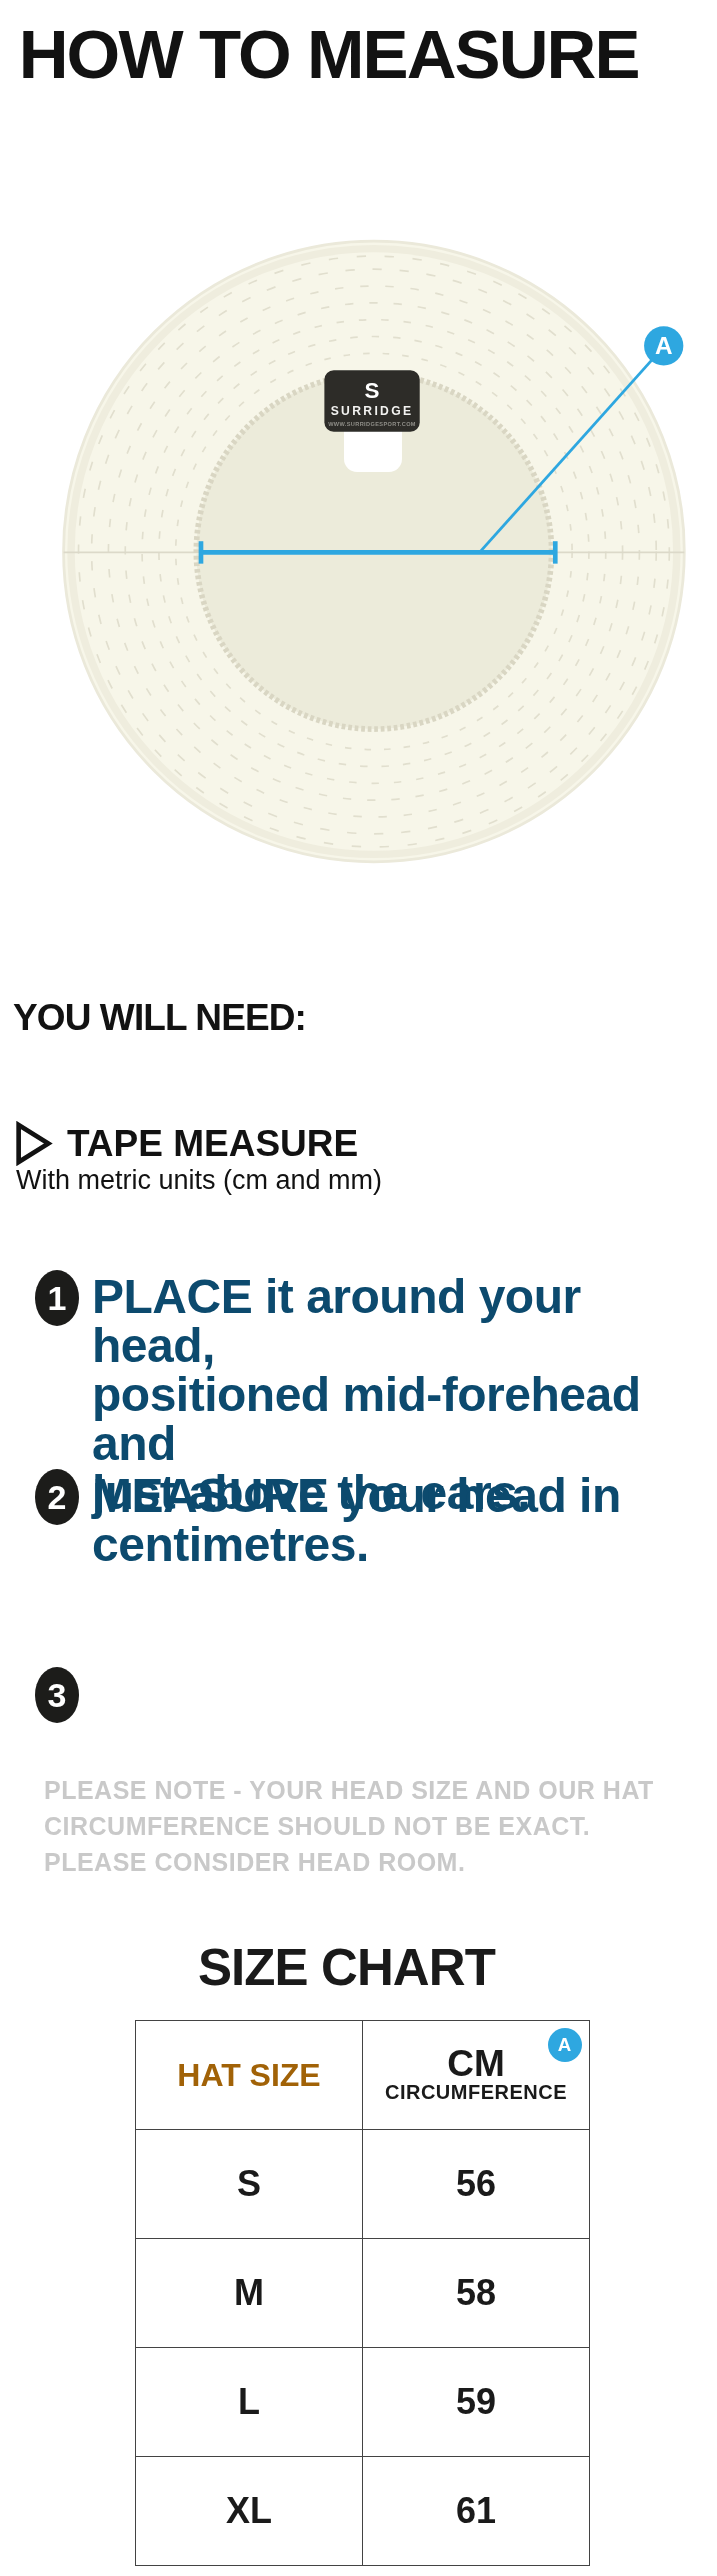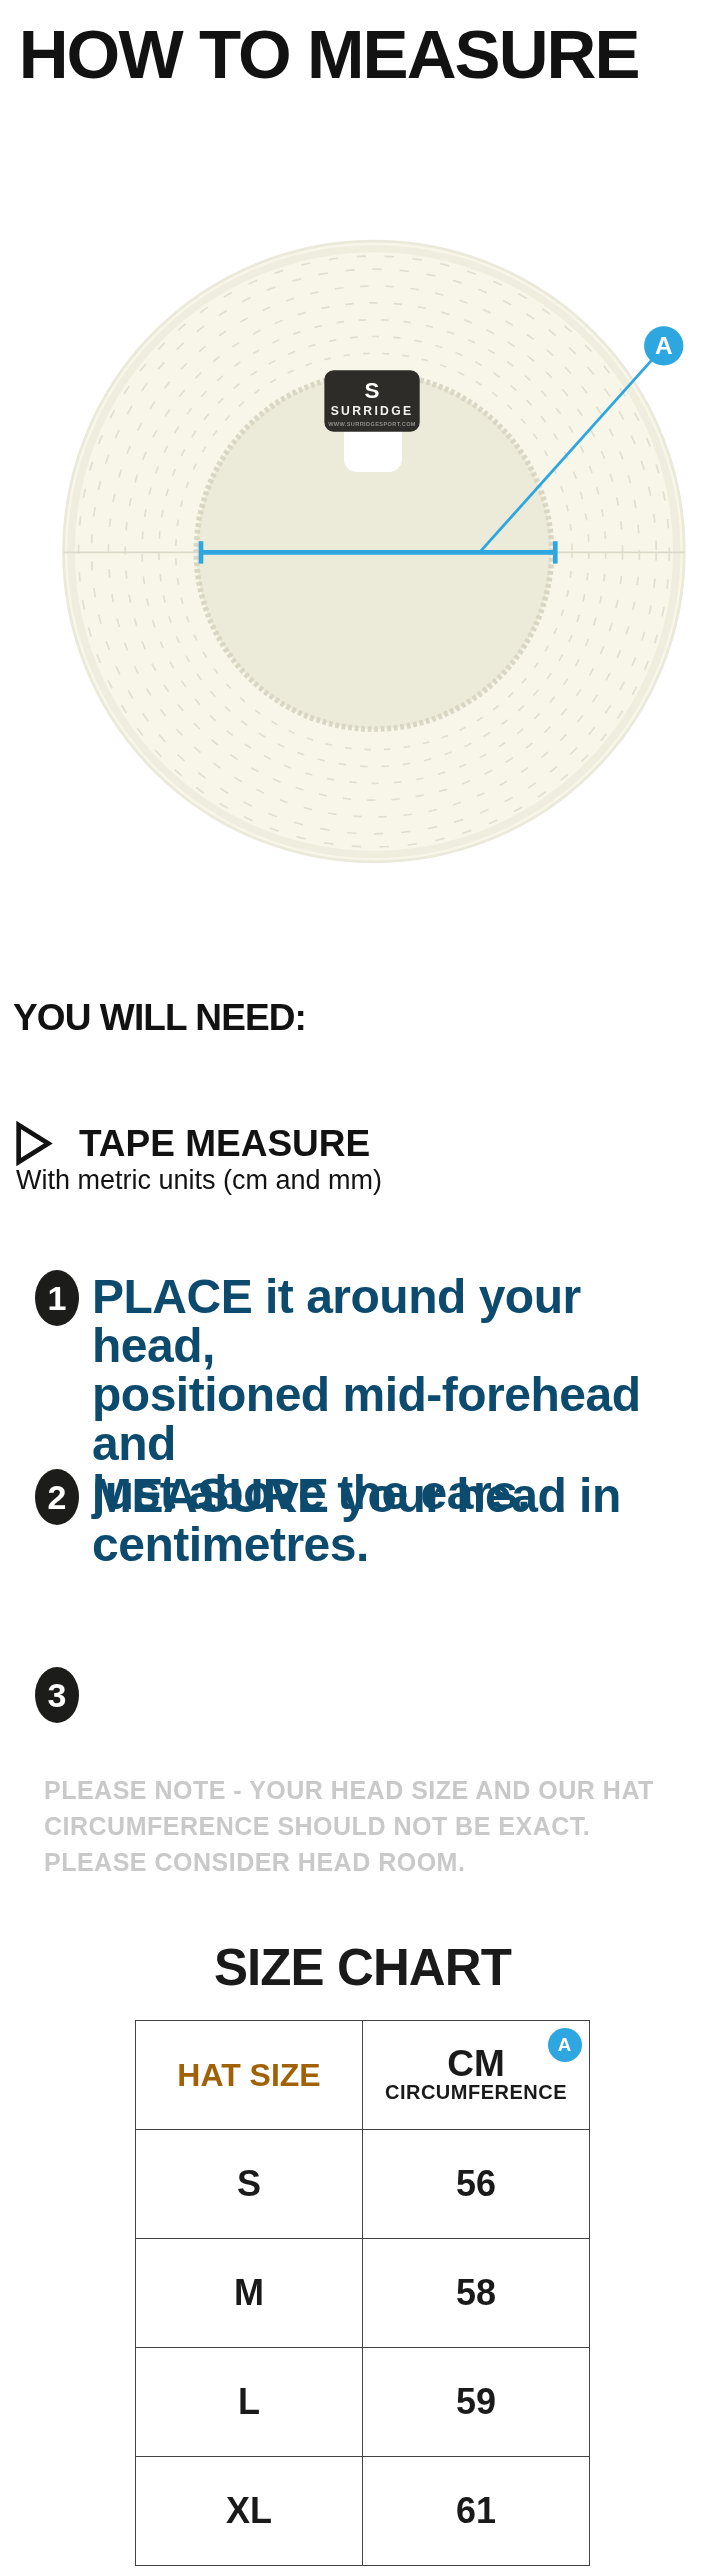--- a/index.html
+++ b/index.html
@@ -20,21 +20,21 @@
   
   .hat-figure{left:0;top:224px;width:717px;height:655px;}
   
   .ywn-heading{
     left:13px;top:997px;
     font-size:37px;font-weight:800;letter-spacing:-0.9px;color:#121212;
     white-space:nowrap;
   }
   .tape-row{
     left:14px;top:1121px;
-    display:flex;align-items:center;gap:26px;
+    display:flex;align-items:center;gap:14px;
   }
   .tape-label{font-size:37px;font-weight:800;letter-spacing:0;color:#121212;white-space:nowrap;}
   .tape-sub{
     left:16px;top:1165px;
     font-size:27px;font-weight:400;color:#121212;white-space:nowrap;
   }
   
   .step{
     left:35px;width:617px;
     display:flex;align-items:flex-start;gap:13px;
@@ -55,21 +55,21 @@
     white-space:pre-line;margin-top:1.9px;
   }
   
   .note{
     left:44px;top:1772px;
     font-size:25px;font-weight:700;line-height:36px;
     letter-spacing:0.5px;color:#c9c9c9;white-space:pre-line;
   }
   
   .chart-heading{
-    left:135px;top:1938px;width:455px;
+    left:119px;top:1938px;width:455px;
     text-align:center;font-size:51px;font-weight:800;letter-spacing:-0.9px;color:#1a1a1a;
     white-space:nowrap;
   }
   .size-table{
     left:135px;top:2020px;width:455px;
     border-collapse:collapse;table-layout:fixed;
   }
   .size-table th,.size-table td{
     border:1.9px solid #434343;
     width:50%;height:108px;

